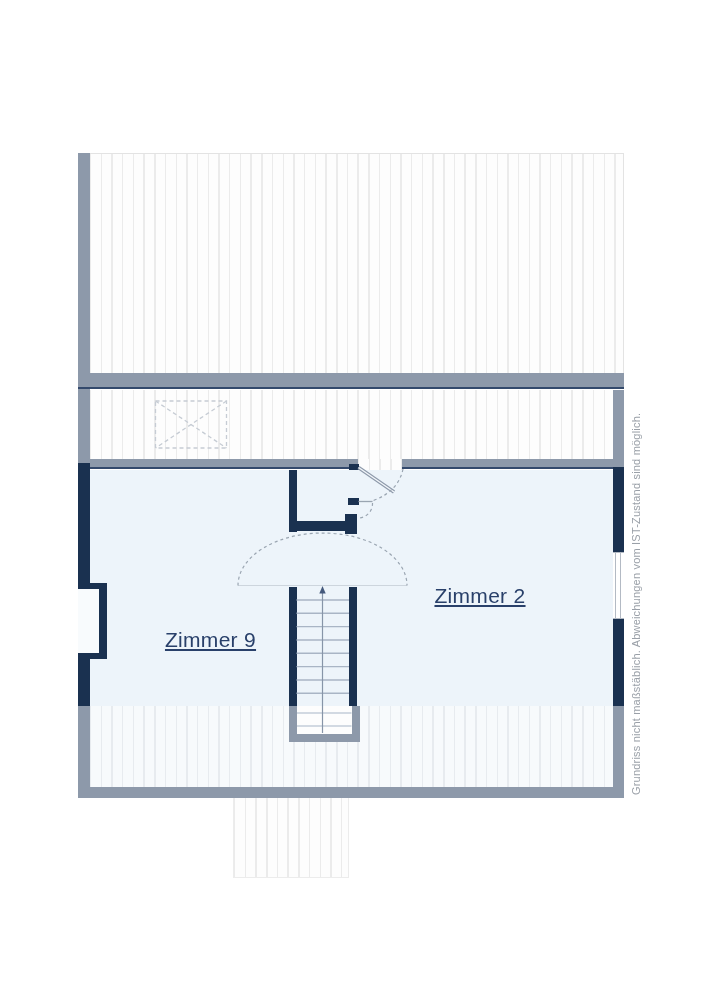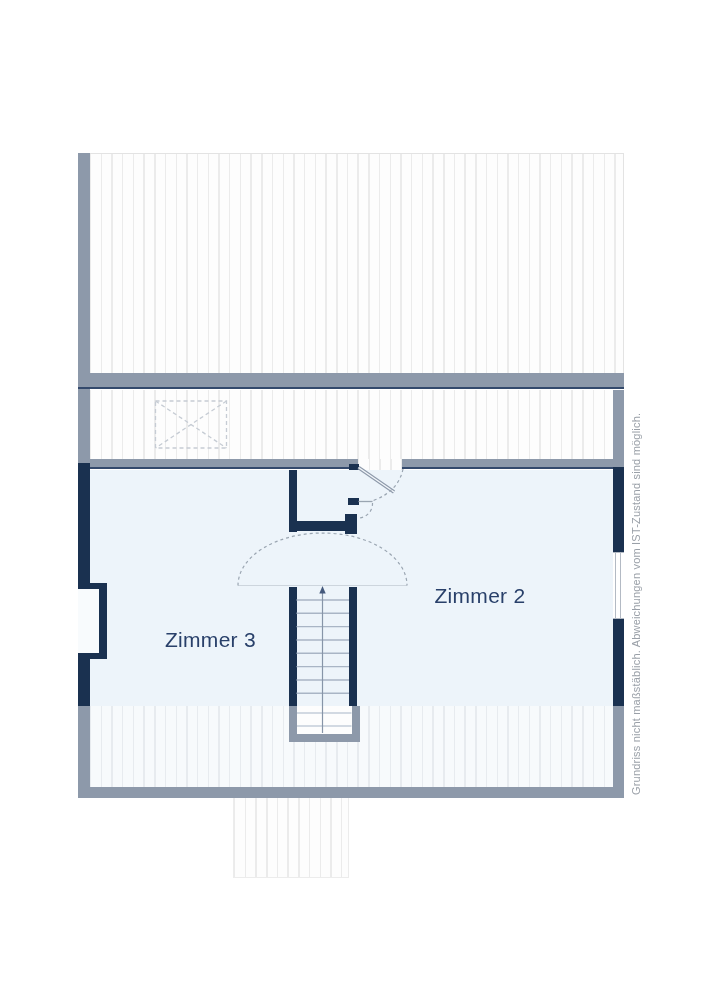--- a/index.html
+++ b/index.html
@@ -31,21 +31,21 @@
   .hatch-blue{
     background-color:var(--strip_bg);
     background-image:repeating-linear-gradient(to right,
       var(--hatch_line_blue) 0px, var(--hatch_line_blue) 1.4px,
       transparent 1.4px, transparent 10.7px);
   }
   .gray{background:var(--wall_gray);}
   .navy{background:var(--wall_dark);}
   .room-label{
     color:var(--label_text);font-size:21px;letter-spacing:0.3px;
-    transform:translate(-50%,-50%);white-space:nowrap;
+    transform:translate(-50%,-50%);white-space:nowrap;text-decoration:underline;
   }
   #disclaimer{
     writing-mode:vertical-rl;transform:rotate(180deg);
     font-size:11px;color:var(--disclaimer_text);white-space:nowrap;
     letter-spacing:0.2px;display:flex;align-items:center;
   }
   svg{position:absolute;left:0;top:0;}
 </style>
 </head>
 <body>
@@ -139,18 +139,18 @@
       <line x1="297" y1="713" x2="351.5" y2="713" stroke="#c3cdd8" stroke-width="1.3"></line>
       <line x1="297" y1="726" x2="351.5" y2="726" stroke="#c3cdd8" stroke-width="1.3"></line>
     </g>
 
     <g>
       <line x1="322.5" y1="591" x2="322.5" y2="733" stroke="#8795a8" stroke-width="1.2"></line>
       <polygon points="322.5,586 319.3,593.5 325.7,593.5" fill="#44597c"></polygon>
     </g>
   </svg>
 
-  <div class="abs room-label" style="left:210.5px;top:640px;">Zimmer 3</div>
+  <div class="abs room-label" style="left:210.5px;top:640px;">Zimmer 9</div>
   <div class="abs room-label" style="left:480px;top:596px;">Zimmer 2</div>
 
   <div id="disclaimer" class="abs" style="left:627px;top:406px;width:18px;height:389px;">Grundriss nicht maßstäblich. Abweichungen vom IST-Zustand sind möglich.</div>
 
 </div>
 
 </body></html>

